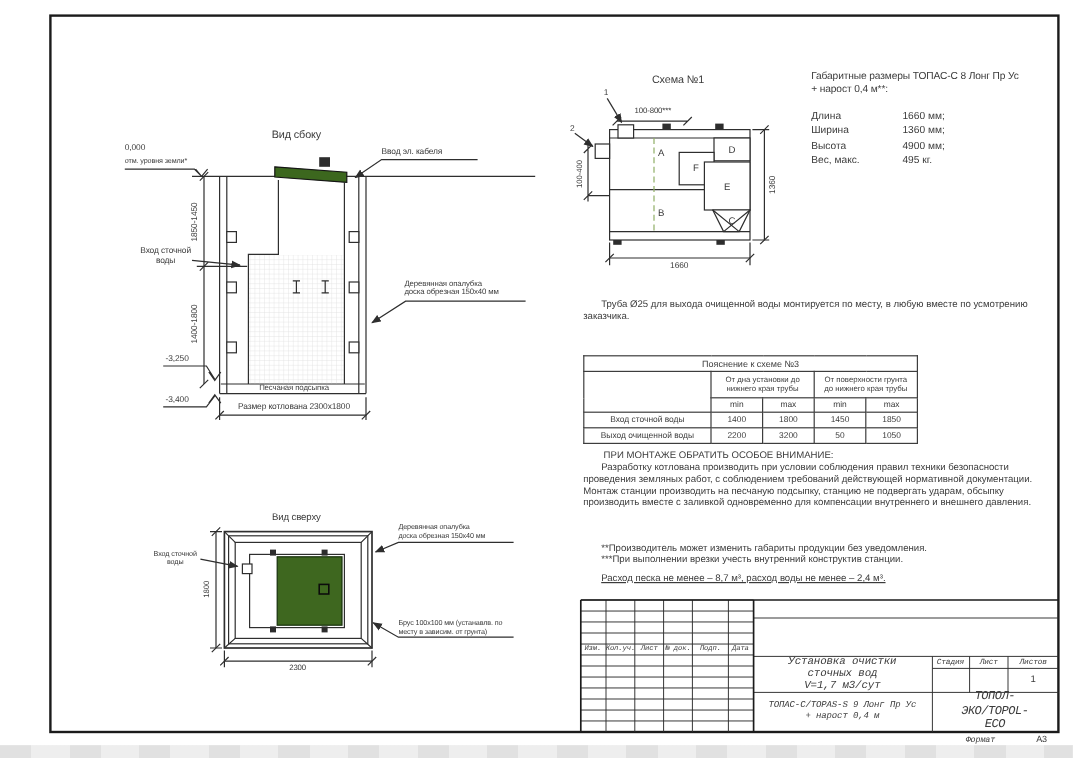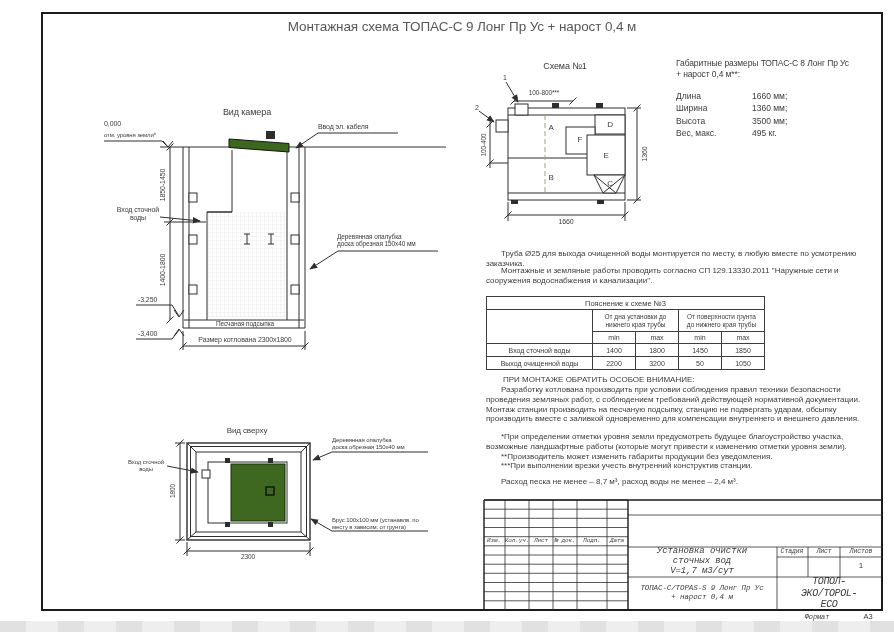--- a/index.html
+++ b/index.html
@@ -7,21 +7,21 @@
   .sheet{position:absolute;inset:0;background:#ffffff;}
   svg.lines{position:absolute;left:0;top:0;}
   .t{position:absolute;white-space:pre-line;letter-spacing:-0.1px;line-height:1.15;}
   .c{transform:translate(-50%,-50%);text-align:center;}
   .r{transform:translate(-50%,-50%) rotate(-90deg);white-space:nowrap;}
   .f6{font-size:6px}.f65{font-size:6.5px}.f7{font-size:7px}.f75{font-size:7.5px}
   .f8{font-size:8px}.f85{font-size:8.5px}.f9{font-size:9px}
   .f10{font-size:10px}.f14{font-size:13.5px;color:#585858;}
   .blk{position:absolute;line-height:9.8px;font-size:8px;}
   .ind{text-indent:15px;}
-  .und{}
+  .und{text-decoration:underline;}
   .ital{font-style:italic;font-family:Liberation Mono, monospace;}
   .exp{position:absolute;left:486px;top:296px;border-collapse:collapse;table-layout:fixed;background:#fff;}
   .exp td{border:1px solid #3d3d3d;font-size:7px;text-align:center;padding:0 1px;color:#3b3b3b;overflow:hidden;}
   .exp td.tt{font-size:7.5px;height:12px;}
   .exp td.gh{font-size:6.5px;line-height:8px;height:21px;white-space:pre-line;}
   .exp td.mh{height:11px;}
   .exp td.dr{height:12px;}
   .legend{position:absolute;left:676px;top:147px;font-size:8.5px;line-height:10.6px;}
   .specs{position:absolute;left:676px;top:91px;font-size:8.5px;}
   .specrow{height:12.4px;}
@@ -129,23 +129,22 @@
     </g>
 
     <g stroke="#2e2e2e" stroke-width="0.8" fill="none">
       <path d="M505,500 V610 M529,500 V610 M553,500 V610 M577,500 V610 M607,500 V610"></path>
       <path d="M484,500 H628 M484,509.2 H628 M484,518.3 H628 M484,527.5 H628 M484,536.7 H628 M484,545.8 H628 M484,555 H628 M484,564.2 H628 M484,573.3 H628 M484,582.5 H628 M484,591.7 H628 M484,600.8 H628"></path>
       <path d="M628,515 H882 M628,547 H882 M628,577 H882 M777,547 V610 M808,547 V577 M840,547 V577 M777,557 H882"></path>
     </g>
     <path d="M484,500 V610 M628,500 V610 M484,500 H882" stroke="#1b1b1b" stroke-width="1.4" fill="none"></path>
   </svg>
 
-  <span class="t c f14" style="left:462px;top:27px">Монтажная схема ТОПАС-С 9 Лонг Пр Ус + нарост 0,4 м</span>
-
-  <span class="t c f9" style="left:247px;top:112px">Вид камера</span>
+
+  <span class="t c f9" style="left:247px;top:112px">Вид сбоку</span>
   <span class="t f7" style="left:104px;top:120px">0,000</span>
   <span class="t f6" style="left:104px;top:132px">отм. уровня земли*</span>
   <span class="t f7" style="left:318px;top:123px">Ввод эл. кабеля</span>
   <span class="t c f7" style="left:138px;top:214px">Вход сточной
 воды</span>
   <span class="t r f7" style="left:163px;top:185px">1850-1450</span>
   <span class="t r f7" style="left:163px;top:270px">1400-1800</span>
   <span class="t f65" style="left:337px;top:233px">Деревянная опалубка
 доска обрезная 150х40 мм</span>
   <span class="t f7" style="left:138px;top:296px">-3,250</span>
@@ -175,26 +174,25 @@
   <span class="t f6" style="left:332px;top:437px">Деревянная опалубка
 доска обрезная 150х40 мм</span>
   <span class="t f6" style="left:332px;top:517px">Брус 100х100 мм (устанавлв. по
 месту в зависим. от грунта)</span>
 
   <span class="t f85" style="left:676px;top:58px;line-height:10.8px">Габаритные размеры ТОПАС-С 8 Лонг Пр Ус
 + нарост 0,4 м**:</span>
   <div class="specs">
     <div class="specrow"><span class="sl">Длина</span><span>1660 мм;</span></div>
     <div class="specrow"><span class="sl">Ширина</span><span>1360 мм;</span></div>
-    <div class="specrow"><span class="sl">Высота</span><span>3500 мм;</span></div>
+    <div class="specrow"><span class="sl">Высота</span><span>4900 мм;</span></div>
     <div class="specrow"><span class="sl">Вес, макс.</span><span>495 кг.</span></div>
   </div>
 
   <div class="blk ind" style="left:486px;top:249px;width:378px">Труба Ø25 для выхода очищенной воды монтируется по месту, в любую вместе по усмотрению заказчика.</div>
-  <div class="blk ind" style="left:486px;top:266px;width:378px">Монтажные и земляные работы проводить согласно СП 129.13330.2011 "Наружные сети и сооружения водоснабжения и канализации".</div>
 
   <table class="exp">
     <colgroup>
         <col style="width:106px">
         <col style="width:43px">
         <col style="width:43px">
         <col style="width:43px">
         <col style="width:43px">
       </colgroup>
     <tbody>
@@ -226,21 +224,20 @@
       <td class="dr">2200</td>
       <td class="dr">3200</td>
       <td class="dr">50</td>
       <td class="dr">1050</td>
     </tr>
   </tbody>
     </table>
 
   <div class="blk" style="left:486px;top:375px;width:382px;padding-left:17px">ПРИ МОНТАЖЕ ОБРАТИТЬ ОСОБОЕ ВНИМАНИЕ:</div>
   <div class="blk ind" style="left:486px;top:385px;width:380px">Разработку котлована производить при условии соблюдения правил техники безопасности проведения земляных работ, с соблюдением требований действующей нормативной документации. Монтаж станции производить на песчаную подсыпку, станцию не подвергать ударам, обсыпку производить вместе с заливкой одновременно для компенсации внутреннего и внешнего давления.</div>
-  <div class="blk ind" style="left:486px;top:432px;width:380px">*При определении отметки уровня земли предусмотреть будущее благоустройство участка, возможные ландшафтные работы (которые могут привести к изменению отметки уровня земли).</div>
   <div class="blk ind" style="left:486px;top:452px;width:380px">**Производитель может изменить габариты продукции без уведомления.</div>
   <div class="blk ind" style="left:486px;top:461px;width:380px">***При выполнении врезки учесть внутренний конструктив станции.</div>
   <div class="blk ind und" style="left:486px;top:477px;width:380px">Расход песка не менее – 8,7 м³, расход воды не менее – 2,4 м³.</div>
 
   <span class="t c f6 ital" style="left:494px;top:541px">Изм.</span>
   <span class="t c f6 ital" style="left:517px;top:541px">Кол.уч.</span>
   <span class="t c f6 ital" style="left:541px;top:541px">Лист</span>
   <span class="t c f6 ital" style="left:565px;top:541px">№ док.</span>
   <span class="t c f6 ital" style="left:592px;top:541px">Подп.</span>
   <span class="t c f6 ital" style="left:617px;top:541px">Дата</span>

